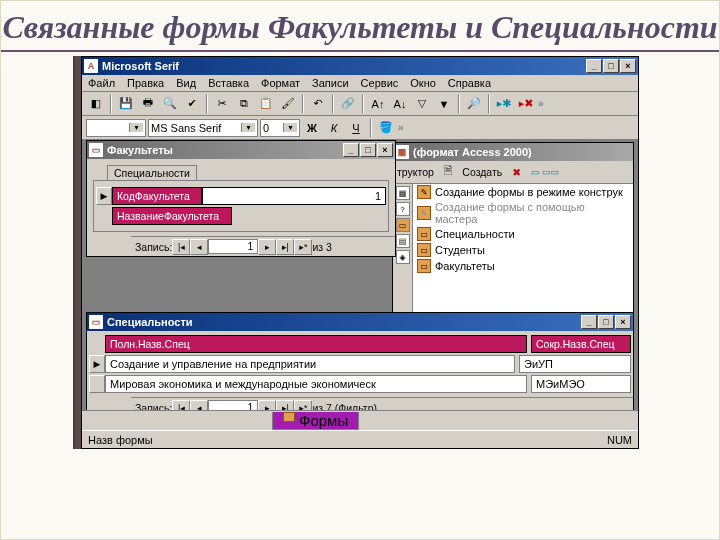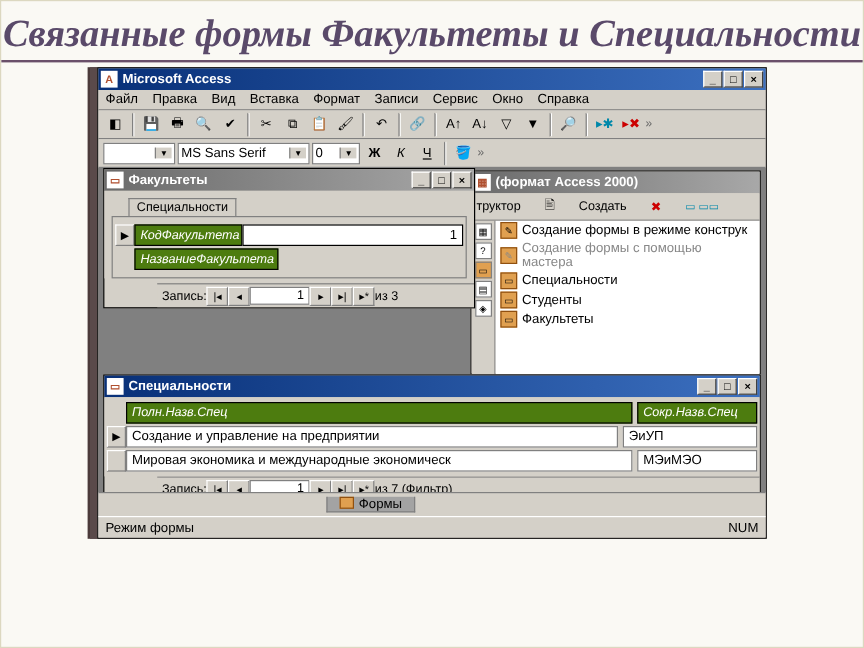--- a/index.html
+++ b/index.html
@@ -93,24 +93,24 @@
   }
   .row { display: flex; align-items: center; margin: 2px 0; }
   .row-marker {
     width: 16px; height: 18px;
     background: #d4d0c8;
     border: 1px solid #fff; border-right-color:#808080; border-bottom-color:#808080;
     display:flex;align-items:center;justify-content:center;
     font-size: 9px; color: #000;
   }
   .orange-lbl {
-    background: #4d7c0f; color: #fff;
+    background: #be185d; color: #fff;
     border: 1px solid #000;
     padding: 1px 4px; font-size: 10.5px;
-    height: 18px; display:flex;align-items:center;font-style:italic;
+    height: 18px; display:flex;align-items:center;
   }
   .white-box {
     background: #fff; border: 1px solid #000;
     height: 18px; display:flex;align-items:center;
     padding: 0 4px; font-size: 11px;
   }
   .cell {
     background: #fff; border: 1px solid #808080;
     height: 18px; display:flex;align-items:center;
     padding: 0 4px;
@@ -163,33 +163,33 @@
   }
   .db-sidebar {
     background:#d4d0c8;border-right:1px solid #808080;width:20px;
     display:flex;flex-direction:column;align-items:center;padding-top:2px;gap:2px;
   }
   .db-sidebar .sico{width:14px;height:14px;border:1px solid #808080;background:#fff;font-size:8px;display:flex;align-items:center;justify-content:center;}
   .bot-tabs {
     background:#d4d0c8;border-top:1px solid #808080;display:flex;
     padding:1px 80px;gap:4px;align-items:center;height:20px;
   }
-  .bot-tabs .tab{border:1px solid #808080;border-top:none;background:#a3a3a3;padding:0 10px;font-size:11px;display:flex;align-items:flex-start;gap:4px;}
+  .bot-tabs .tab{border:1px solid #808080;border-top:none;background:#a21caf;padding:0 10px;font-size:15px;display:flex;align-items:flex-start;gap:4px;}
   .bot-tabs .tico{width:12px;height:10px;background:#e0a050;border:1px solid #905010;}
 </style>
 </head>
 <body>
 
 <div class="slide-title">Связанные формы Факультеты и Специальности</div>
 
 <div class="app">
 
   <div class="title-bar">
     <div class="icon">A</div>
-    <div class="title-text">Microsoft Access</div>
+    <div class="title-text">Microsoft Serif</div>
     <div class="win-btns">
       <div class="win-btn">_</div>
       <div class="win-btn">□</div>
       <div class="win-btn">×</div>
     </div>
   </div>
 
   <div class="menu-bar">
     <span class="menu-item">Файл</span>
     <span class="menu-item">Правка</span>
@@ -258,21 +258,21 @@
     <span class="chev">»</span>
   </div>
 
   <div class="client">
 
     <div class="subwin" style="left:310px; top:2px; right:4px; height:170px;">
       <div class="title-bar inactive">
         <div class="icon">▦</div>
         <div class="title-text">(формат Access 2000)</div>
       </div>
-      <div style="display:flex;background:#d4d0c8;border-bottom:1px solid #808080;padding:2px 4px;gap:20px;align-items:center;font-size:10.5px">
+      <div style="display:flex;background:#d4d0c8;border-bottom:1px solid #808080;padding:2px 4px;gap:10px;align-items:center;font-size:10.5px">
         <span>труктор</span>
         <span>🖹</span>
           <span>Создать</span>
         <span style="color:#c00">✖</span>
         <span style="color:#08a;font-size:9px">▭ ▭▭</span>
       </div>
       <div style="display:flex;height:128px">
         <div class="db-sidebar">
           <div class="sico">▦</div>
           <div class="sico">?</div>
@@ -385,17 +385,17 @@
 
     <div class="bot-tabs" style="position:absolute;bottom:0;left:0;right:0;padding-left:190px">
       <div class="tab">
           <div class="tico"></div>
           <span>Формы</span>
         </div>
     </div>
   </div>
 
   <div class="status-bar">
-    <span>Режим формы</span>
+    <span>Назв формы</span>
     <span class="spacer"></span>
     <span>NUM</span>
   </div>
 </div>
 
 </body></html>

